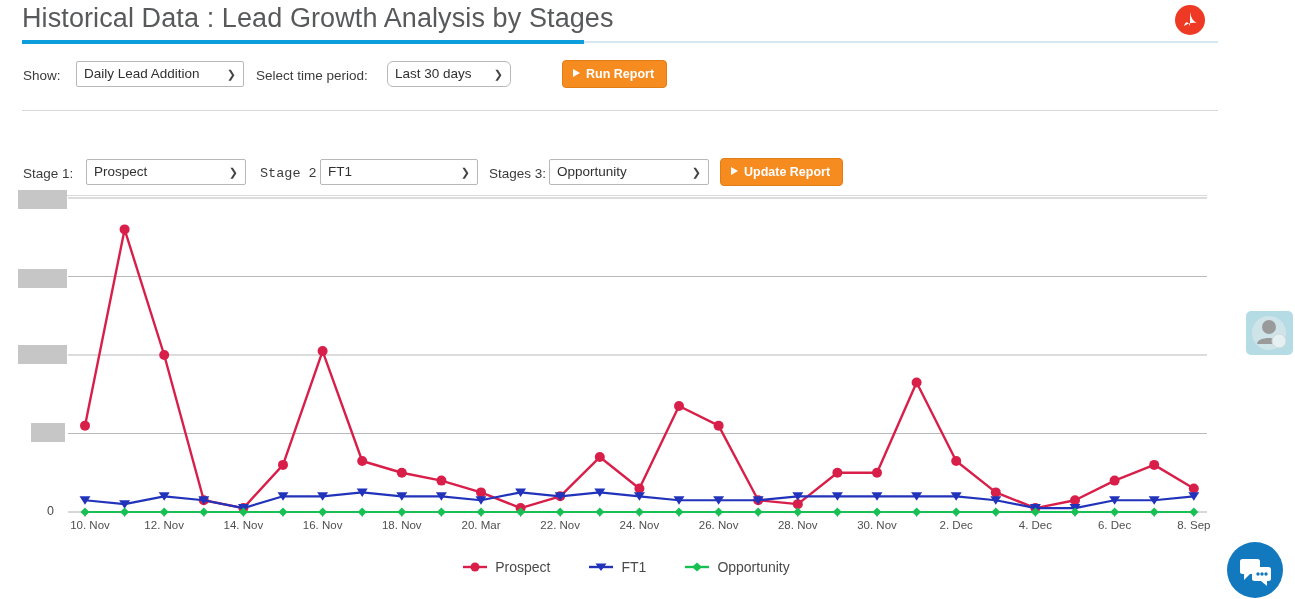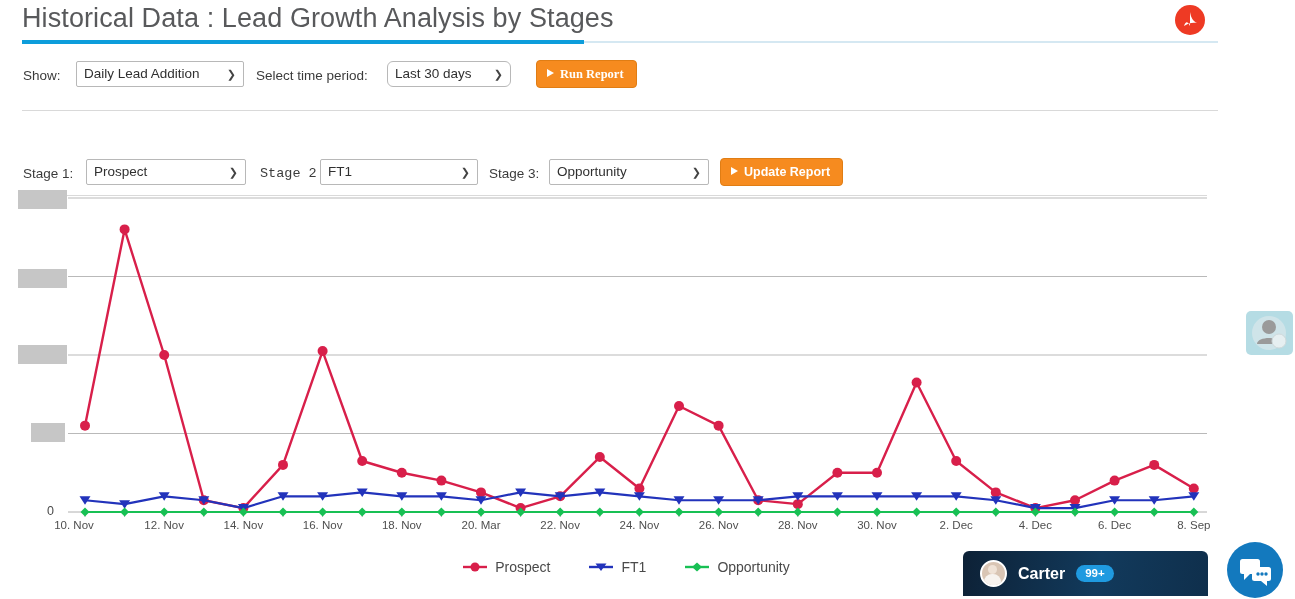--- a/index.html
+++ b/index.html
@@ -263,40 +263,40 @@
     <div class="label" style="left:23px;text-align:center;">Show:</div>
     <div class="ddl" style="left:76px; width:168px;">
       <span>Daily Lead Addition</span>
       <span class="caret">❯</span>
     </div>
     <div class="label" style="left:256px;">Select time period:</div>
     <div class="ddl" style="left:387px; width:124px;border-radius:6px;">
       <span>Last 30 days</span>
       <span class="caret">❯</span>
     </div>
-    <div class="btn-orange" style="left:536px;font-family:Liberation Serif, serif;">
+    <div class="btn-orange" style="left:562px;">
       <span class="play"></span><span>Run Report</span>
     </div>
   </div>
 
   <div class="hr" id="hr-1"></div>
 
 
   <div class="ctl-row" id="row-stages">
     <div class="label" style="left:23px;">Stage 1:</div>
     <div class="ddl" style="left:86px; width:160px;">
       <span>Prospect</span>
       <span class="caret">❯</span>
     </div>
     <div class="label" style="left:260px;font-family:Liberation Mono, monospace;">Stage 2:</div>
     <div class="ddl" style="left:320px; width:158px;">
       <span>FT1</span>
       <span class="caret">❯</span>
     </div>
-    <div class="label" style="left:489px;">Stage 3:</div>
+    <div class="label" style="left:489px;">Stages 3:</div>
     <div class="ddl" style="left:549px; width:160px;">
       <span>Opportunity</span>
       <span class="caret">❯</span>
     </div>
     <div class="btn-orange" style="left:720px;">
       <span class="play"></span><span>Update Report</span>
     </div>
   </div>
 
   <div class="hr" id="hr-2"></div>
@@ -462,42 +462,34 @@
 
   <div id="avatar-widget">
     <svg width="47" height="44" viewBox="0 0 47 44">
       <circle cx="23" cy="22" r="17" fill="#cfe4e9"></circle>
       <circle cx="23" cy="16" r="7" fill="#9a9a9a"></circle>
       <path d="M11 33 C11 25, 35 25, 35 33 Z" fill="#9a9a9a"></path>
       <circle cx="33" cy="30" r="7" fill="#e6eff1" stroke="#cfd9db" stroke-width="1"></circle>
     </svg>
   </div>
 
-  <div id="chat-bar">
-    <div id="chat-avatar">
-      <div class="head"></div>
-      <div class="body"></div>
-    </div>
-    <div id="chat-name">Carter</div>
-    <div id="chat-badge">99+</div>
-  </div>
 
   <div id="chat-fab">
     <svg width="56" height="56" viewBox="0 0 56 56">
       <rect x="13" y="17" width="20" height="15" rx="2.5" fill="#ffffff"></rect>
       <path d="M17 32 L17 38 L23 32 Z" fill="#ffffff"></path>
       <rect x="25" y="25" width="19" height="14" rx="2.5" fill="#ffffff"></rect>
       <path d="M40 39 L40 44 L34 39 Z" fill="#ffffff"></path>
       <circle cx="31" cy="32" r="1.7" fill="#1379be"></circle>
       <circle cx="35" cy="32" r="1.7" fill="#1379be"></circle>
       <circle cx="39" cy="32" r="1.7" fill="#1379be"></circle>
     </svg>
   </div>
 
-<div class="xtick" style="left: 74px;">10. Nov</div>
+<div class="xtick" style="left: 90px;">10. Nov</div>
     <div class="xtick" style="left: 164.2px;">12. Nov</div>
     <div class="xtick" style="left: 243.4px;">14. Nov</div>
     <div class="xtick" style="left: 322.6px;">16. Nov</div>
     <div class="xtick" style="left: 401.8px;">18. Nov</div>
     <div class="xtick" style="left: 481px;">20. Mar</div>
     <div class="xtick" style="left: 560.2px;">22. Nov</div>
     <div class="xtick" style="left: 639.4px;">24. Nov</div>
     <div class="xtick" style="left: 718.6px;">26. Nov</div>
     <div class="xtick" style="left: 797.8px;">28. Nov</div>
     <div class="xtick" style="left: 877px;">30. Nov</div>

